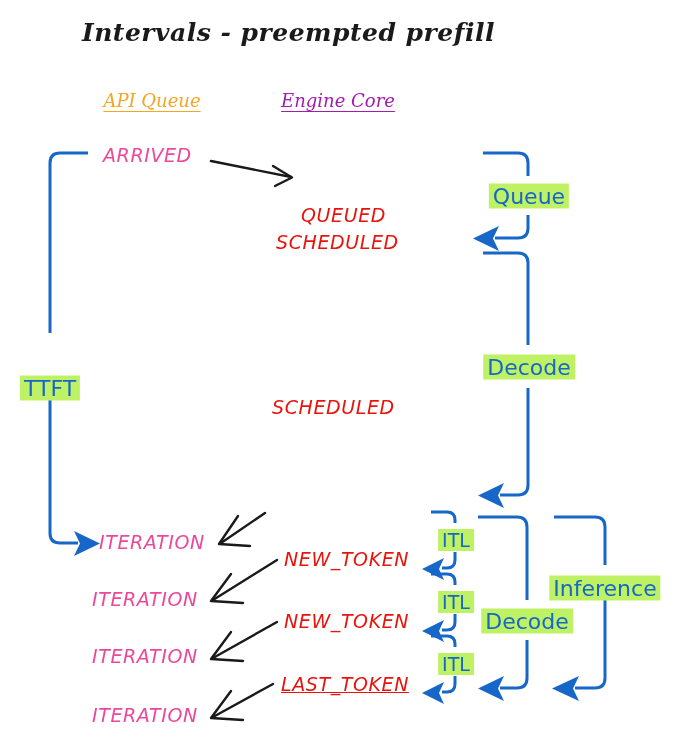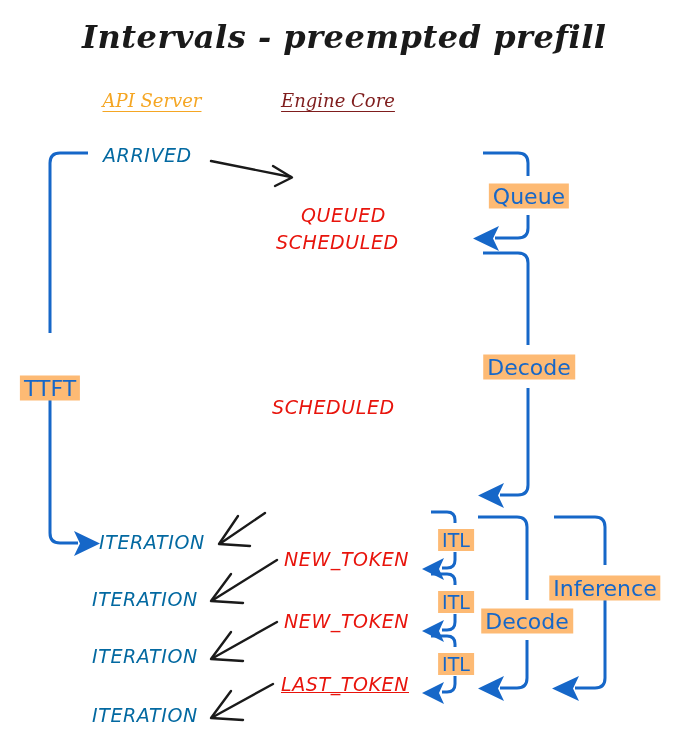--- a/index.html
+++ b/index.html
@@ -14,56 +14,56 @@
     background: #ffffff;
     overflow: hidden;
     font-family: "DejaVu Sans", sans-serif;
   }
   
   .title {
     position: absolute;
     font-family: "DejaVu Serif", serif;
     font-style: italic;
     font-weight: 700;
-    font-size: 32px;
+    font-size: 25px;
     color: #1a1a1a;
     letter-spacing: 0.5px;
     white-space: nowrap;
   }
   .lane-head {
     position: absolute;
     font-family: "DejaVu Serif", serif;
     font-style: italic;
     font-size: 18px;
     white-space: nowrap;
     text-decoration: underline;
     text-underline-offset: 4px;
     transform: translateX(-50%);
   }
   .lane-head.api { color: #F5A623; }
-  .lane-head.engine { color: #7f1d1d; }
+  .lane-head.engine { color: #a21caf; }
 
   .evt {
     position: absolute;
     font-family: "DejaVu Sans", sans-serif;
     font-style: italic;
     font-size: 19px;
     letter-spacing: 0.6px;
     white-space: nowrap;
   }
-  .evt.api { color: #0369a1; }
+  .evt.api { color: #ec4899; }
   .evt.engine { color: #E8140C; }
 
   .blabel {
     position: absolute;
     font-family: "DejaVu Sans", sans-serif;
     font-size: 22px;
     color: #1667C8;
     white-space: nowrap;
-    background: #fdba74;
+    background: #bef264;
     padding: 0 4px;
     transform: translate(-50%, -50%);
     text-align: center;
   }
   .blabel.small { font-size: 19px; }
 
   svg.overlay {
     position: absolute;
     left: 0;
     top: 0;
@@ -87,21 +87,21 @@
   }
   .blackhead { fill: none; stroke: #1a1a1a; stroke-width: 2.4; stroke-linecap: round; stroke-linejoin: round;}
 </style>
 </head>
 <body>
 
 <div id="canvas">
 
   <div class="title" style="left:82px; top:18px;">Intervals - preempted prefill</div>
 
-  <div class="lane-head api" style="left:152px; top:90px;">API Server</div>
+  <div class="lane-head api" style="left:152px; top:90px;">API Queue</div>
   <div class="lane-head engine" style="left:338px; top:90px;">Engine Core</div>
 
   <div class="evt api" style="left:103px; top:144px;">ARRIVED</div>
   <div class="evt api" style="left:99px; top:531px;">ITERATION</div>
   <div class="evt api" style="left:92px; top:588px;">ITERATION</div>
   <div class="evt api" style="left:92px; top:645px;">ITERATION</div>
   <div class="evt api" style="left:92px; top:704px;">ITERATION</div>
 
   <div class="evt engine" style="left:301px; top:160px;margin-top:44px;">QUEUED</div>
   <div class="evt engine" style="left:276px; top:231px;">SCHEDULED</div>

